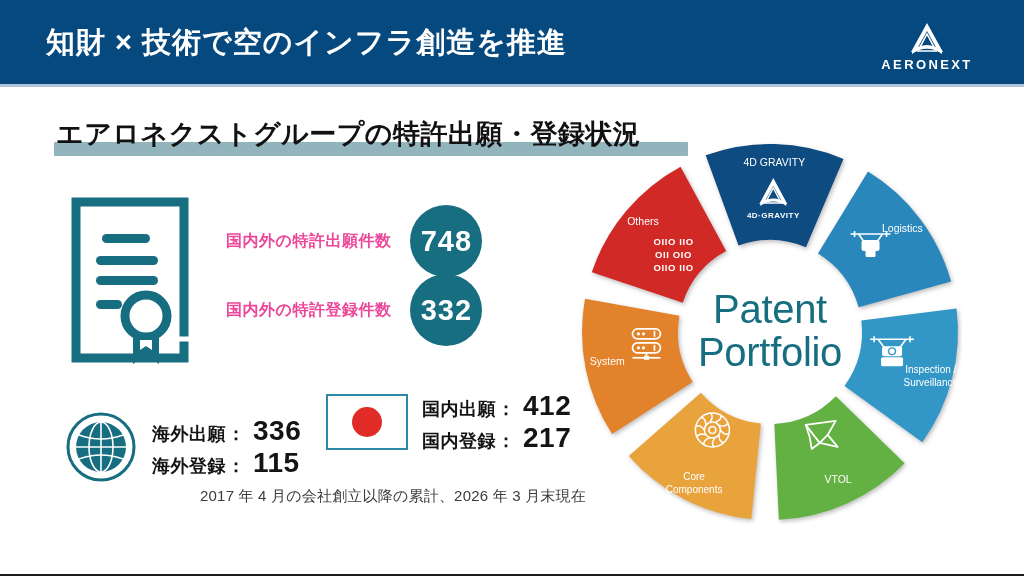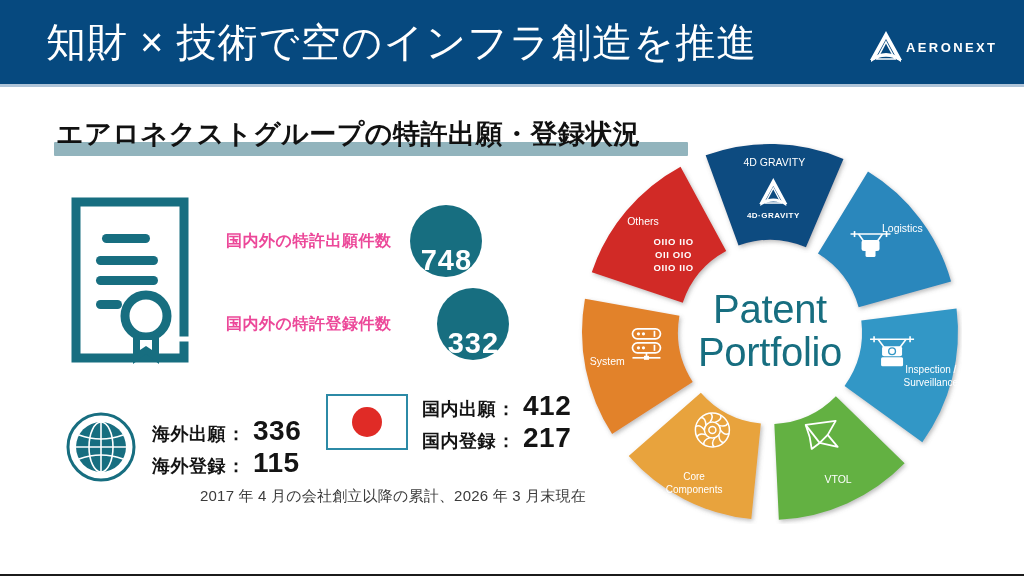--- a/index.html
+++ b/index.html
@@ -10,45 +10,45 @@
     -webkit-font-smoothing:antialiased;
   }
   .slide{position:relative;width:1024px;height:576px;background:#fff;
          border-bottom:2px solid #1b1b1b;box-sizing:border-box;}
 
   
   .header{position:absolute;left:0;top:0;width:1024px;height:84px;background:#06497F;}
   .header-rule{position:absolute;left:0;top:84px;width:1024px;height:3px;background:#AFC4D8;}
   .header-title{
     position:absolute;left:46px;top:17px;
-    font-size:40px;font-weight:normal;color:#ffffff;letter-spacing:1px;
+    font-size:29px;font-weight:bold;color:#ffffff;letter-spacing:1px;
     white-space:nowrap;line-height:50px;
   }
   .logo{position:absolute;right:36px;top:20px;width:122px;height:52px;
-        display:flex;flex-direction:row;align-items:center;justify-content:flex-start;}
+        display:flex;flex-direction:column;align-items:center;justify-content:center;}
   .logo svg{display:block;}
   .logo-word{font-size:13px;font-weight:bold;color:#fff;letter-spacing:2.4px;margin-top:2px;}
 
   
   .subtitle-wrap{position:absolute;left:56px;top:116px;}
   .subtitle-hl{position:absolute;left:-2px;top:26px;width:634px;height:14px;
                background:#7FA7B2;opacity:.85;border-radius:1px;}
   .subtitle{position:relative;font-size:27px;font-weight:bold;color:#111111;
             letter-spacing:.5px;white-space:nowrap;}
 
   
   .cert-icon{position:absolute;left:70px;top:196px;width:120px;height:168px;}
 
   
   .stat-row{position:absolute;display:flex;align-items:center;}
   .stat-row.r1{left:226px;top:205px;}
-  .stat-row.r2{left:226px;top:288px;gap:27px;}
+  .stat-row.r2{left:226px;top:274px;}
   .stat-label{font-size:16px;font-weight:bold;color:#ec4899;letter-spacing:.5px;white-space:nowrap;}
   .stat-bubble{width:72px;height:72px;border-radius:50%;background:#176E80;
-               display:flex;align-items:flex-end;justify-content:center;margin-left:19px;}
+               display:flex;align-items:center;justify-content:center;margin-left:19px;}
   .stat-bubble span{color:#fff;font-size:29px;font-weight:bold;letter-spacing:1px;}
 
   
   .metric{position:absolute;display:flex;align-items:center;}
   .metric.overseas{left:64px;top:410px;}
   .metric.domestic{left:326px;top:390px;}
   .metric-icon{width:74px;height:74px;flex:0 0 auto;}
   .flag-icon{width:82px;height:56px;border:2px solid #2C8AA6;background:#fff;
              display:flex;align-items:center;justify-content:center;box-sizing:border-box;}
   .flag-dot{width:30px;height:30px;border-radius:50%;background:#E02B26;}

